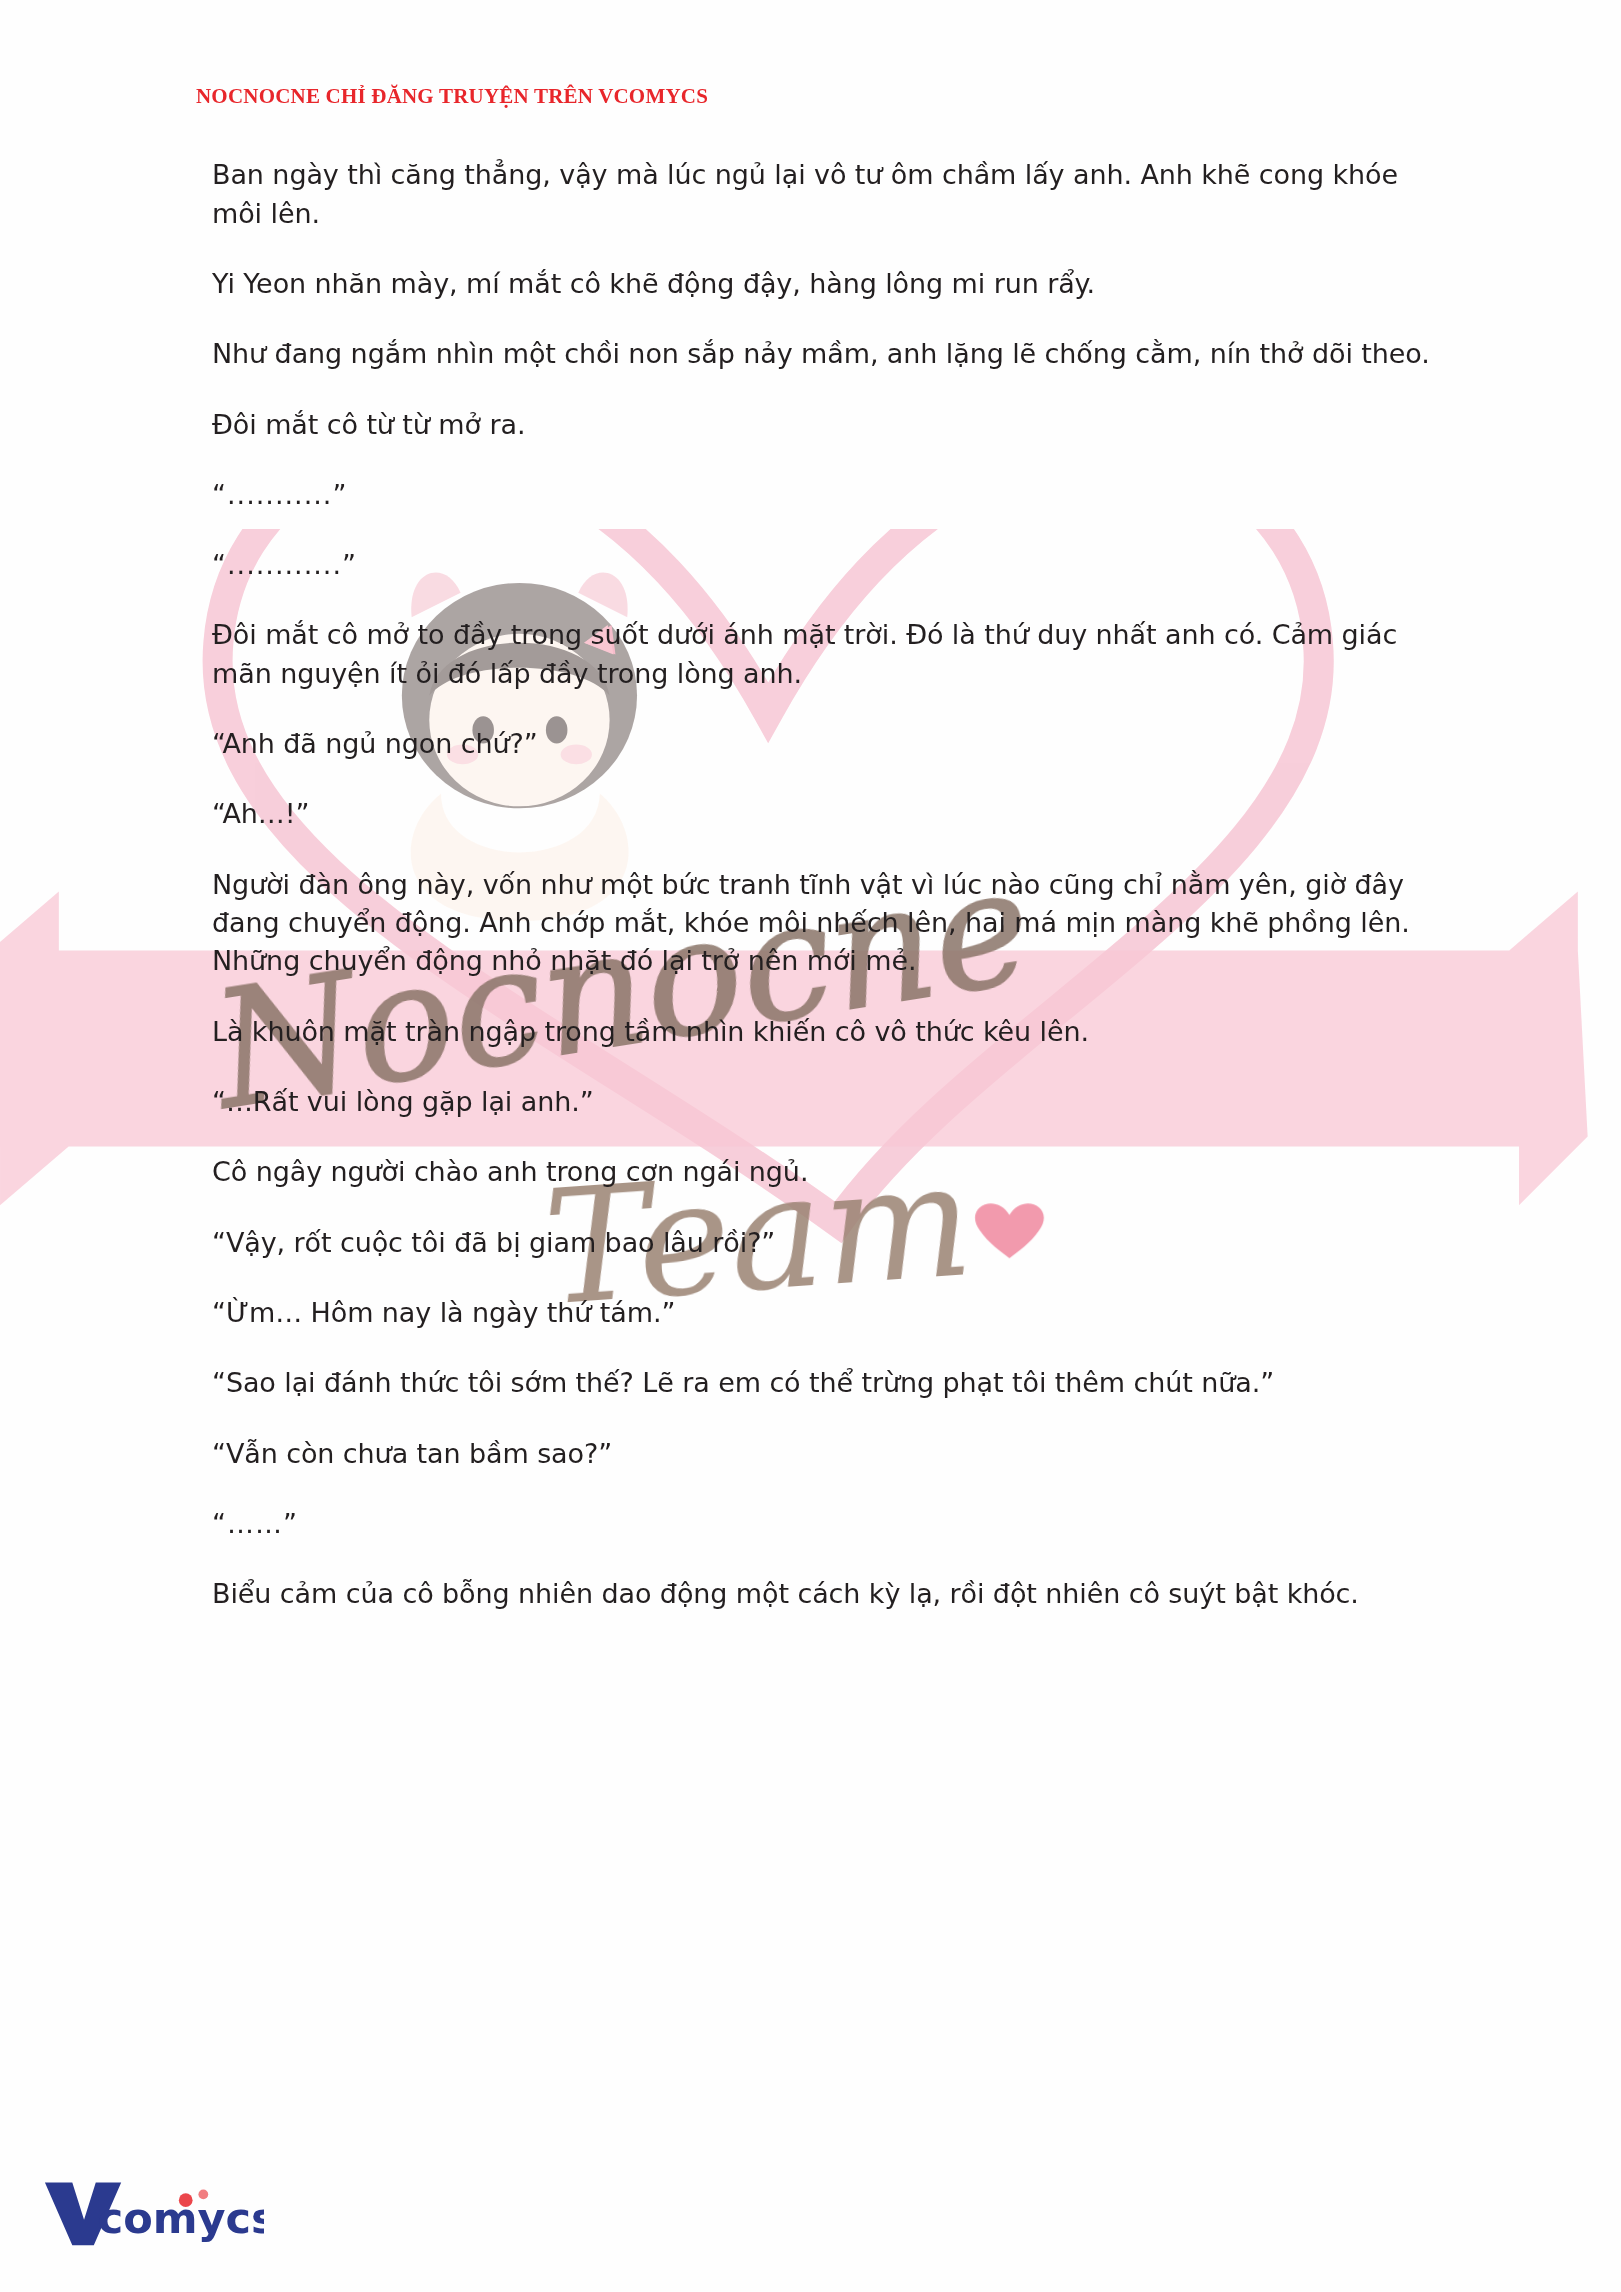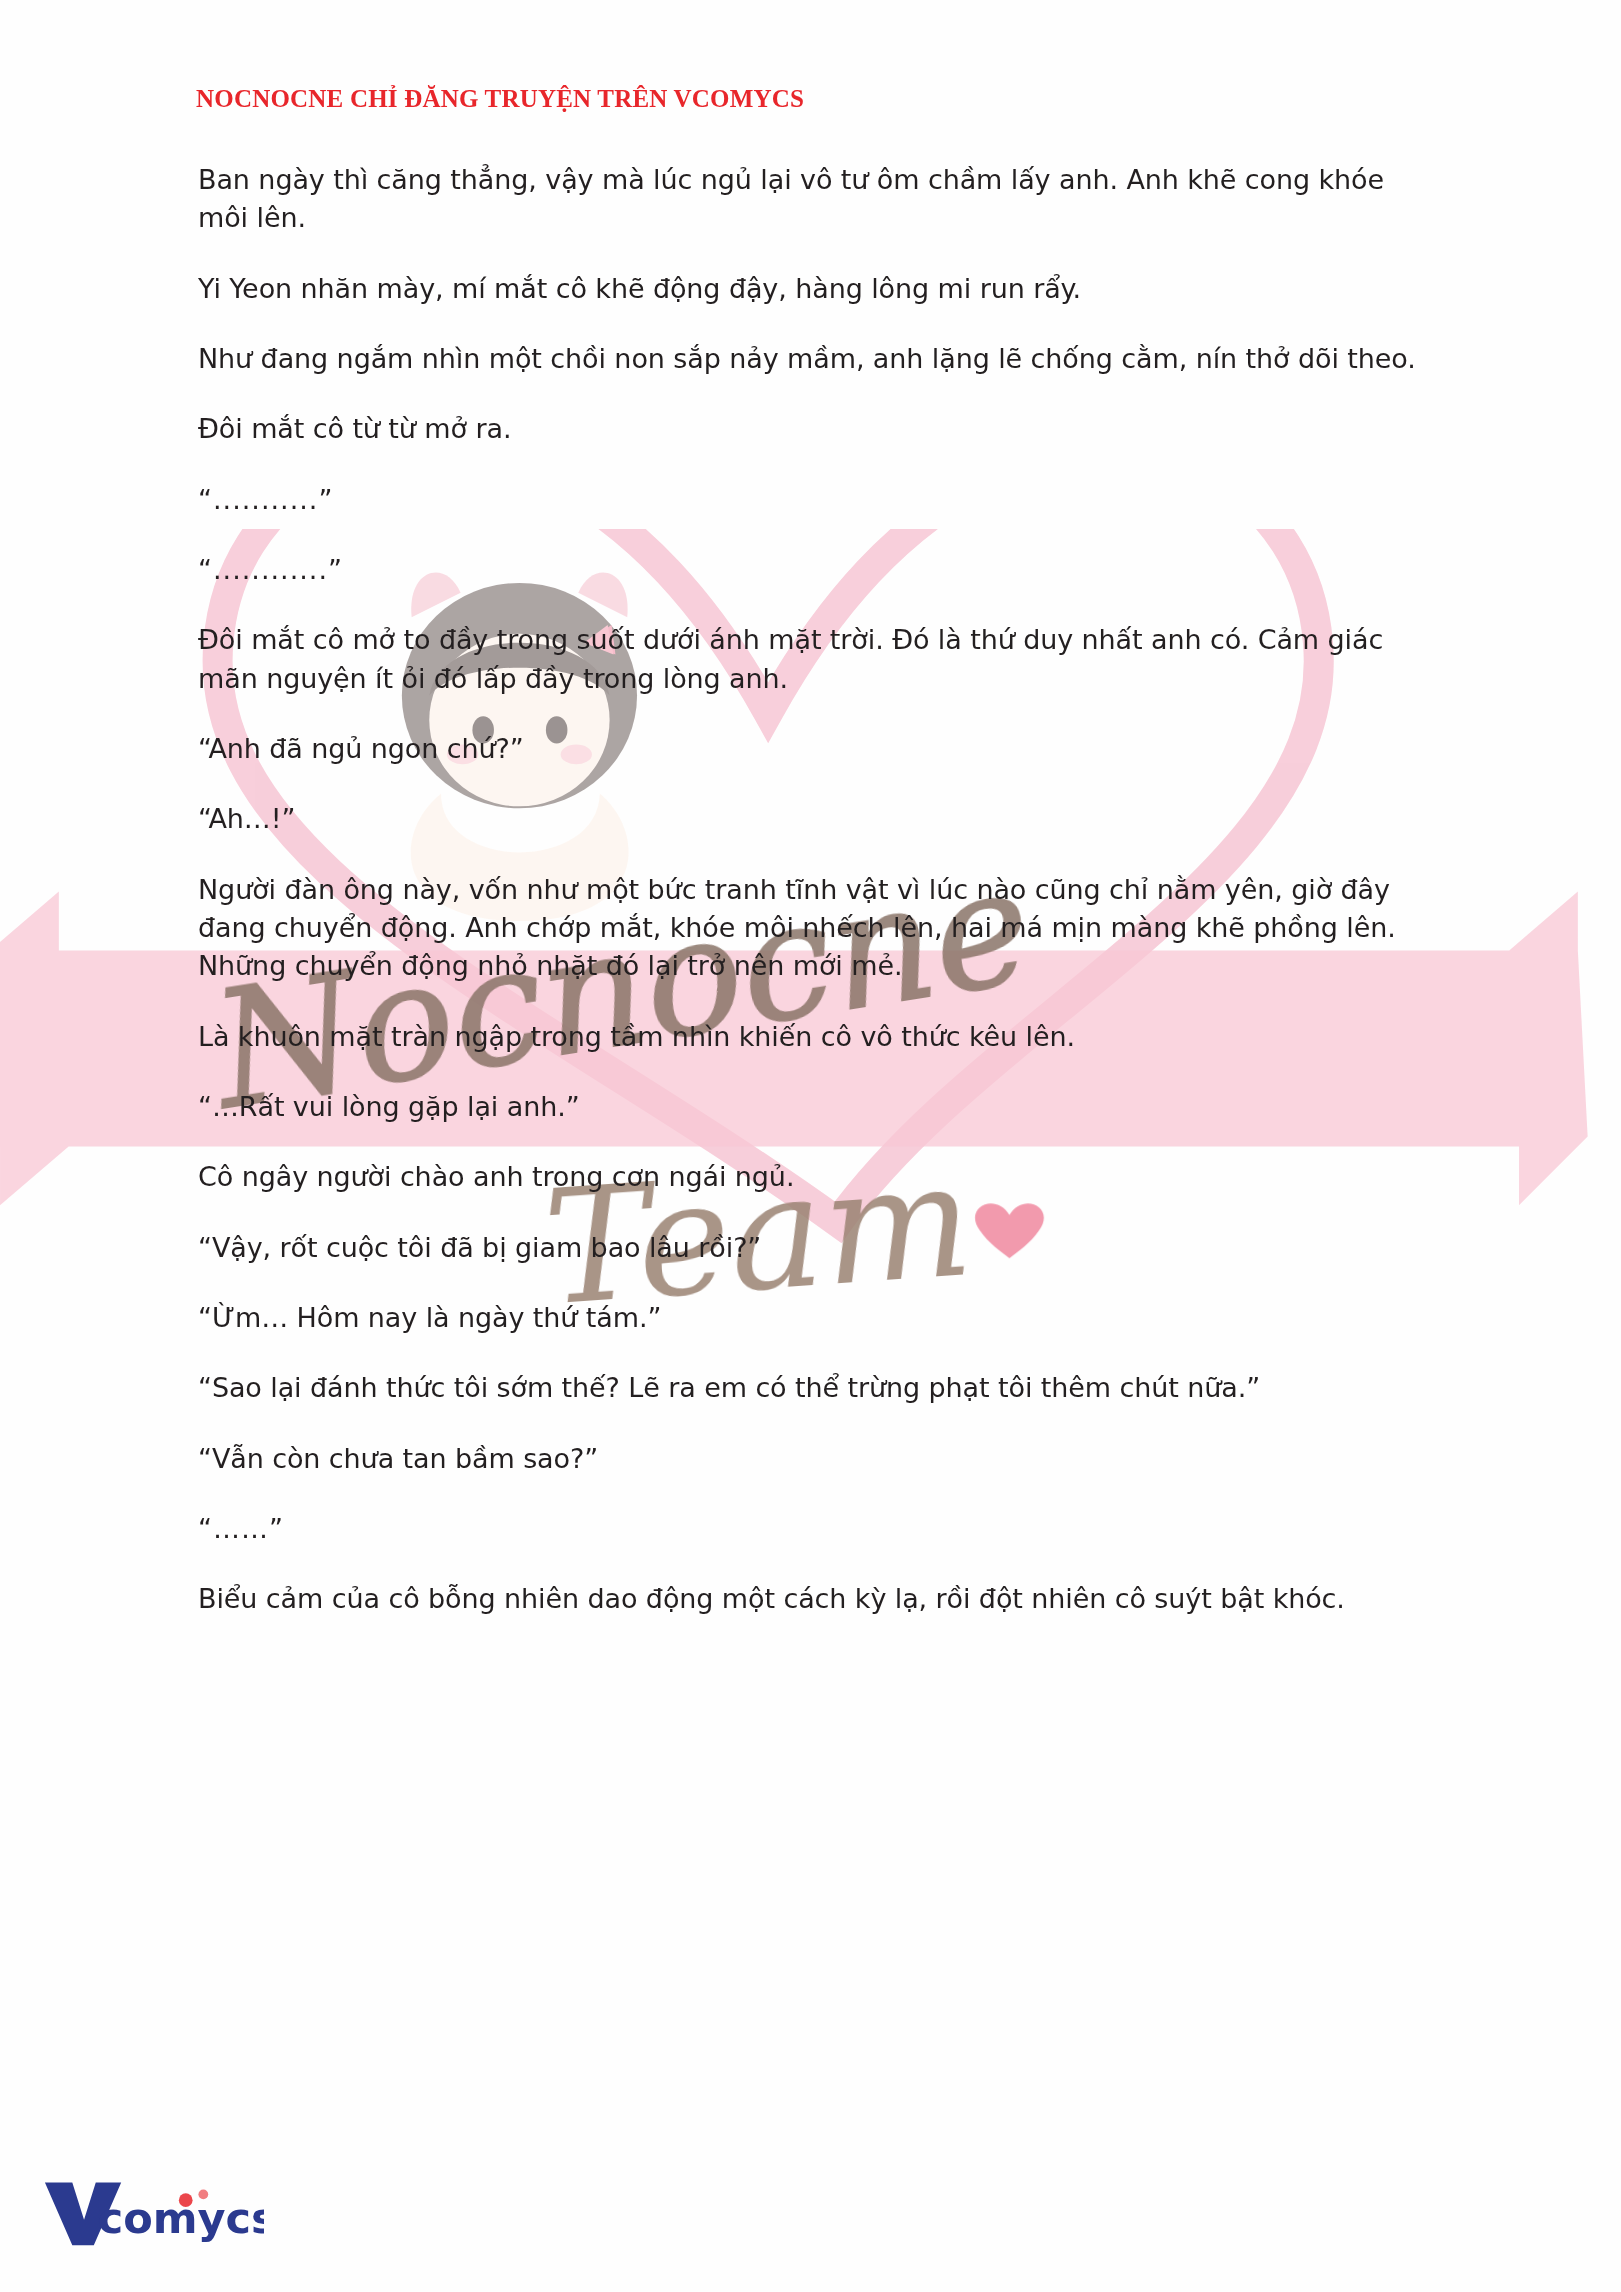--- a/index.html
+++ b/index.html
@@ -40,28 +40,28 @@
     left: 196px;
     top: 84px;
     width: 1239px;
     z-index: 3;
   }
 
   .header-note {
     color: #e8262b;
     font-family: "Liberation Serif", serif;
     font-weight: bold;
-    font-size: 25px;
+    font-size: 21px;
     letter-spacing: 0.2px;
     margin: 0 0 47px 0;
     line-height: 1.2;
   }
 
   p.para {
-    margin: 0 0 32px 2px;
+    margin: 0 0 32px 16px;
     font-size: 27px;
     line-height: 1.42;
     color: #231f20;
     font-family: "DejaVu Sans", sans-serif;
     letter-spacing: -0.1px;
     text-align: left;
   }
 
   p.para.dots {
     letter-spacing: 1px;

